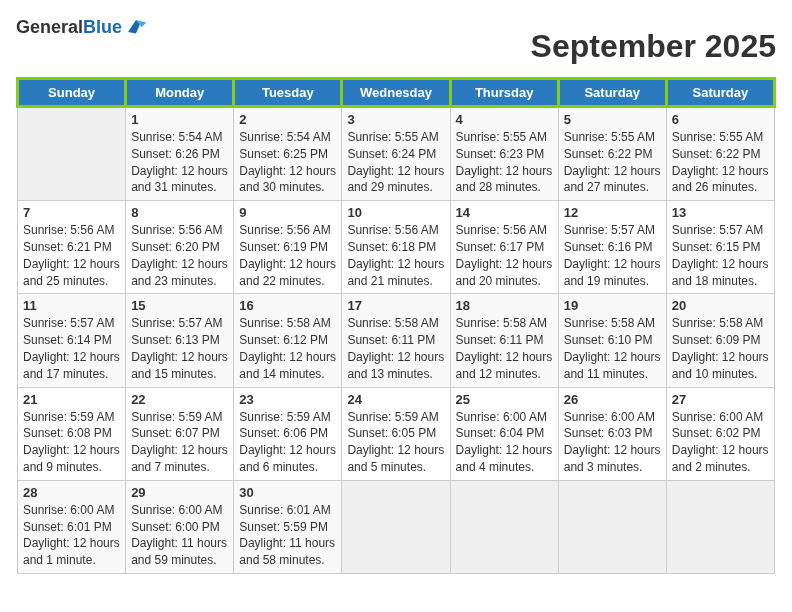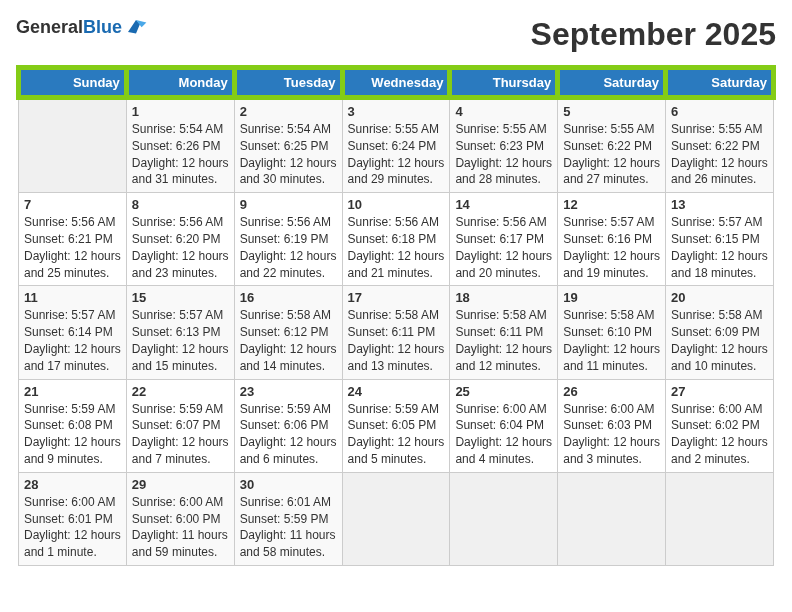--- a/index.html
+++ b/index.html
@@ -25,43 +25,44 @@
       flex-direction: column;
       line-height: 1.1;
     }
     .logo-icon {
       width: 24px;
       height: 24px;
       margin-left: 2px;
     }
     .title-block {
       text-align: left;
+      margin-top: 12px;
     }
     .month-title {
       font-size: 32px;
       font-weight: bold;
       color: #333;
     }
     .location {
       font-size: 16px;
       color: #555;
     }
     .calendar {
       width: 100%;
       border-collapse: collapse;
       font-size: 11px;
     }
     .calendar thead th {
       background: #2a7abf;
       color: #fff;
       padding: 5px 4px;
-      text-align: right;
+      text-align: center;
       font-size: 13px;
       font-weight: bold;
-      border: 5px solid #84cc16;
+      border: 3px solid #84cc16;
     }
     .calendar tbody td {
       border: 1px solid #ccc;
       padding: 4px 5px;
       vertical-align: top;
       width: calc(100%/7);
       min-height: 80px;
       background: #fff;
     }
     .calendar tbody tr:nth-child(odd) td {

